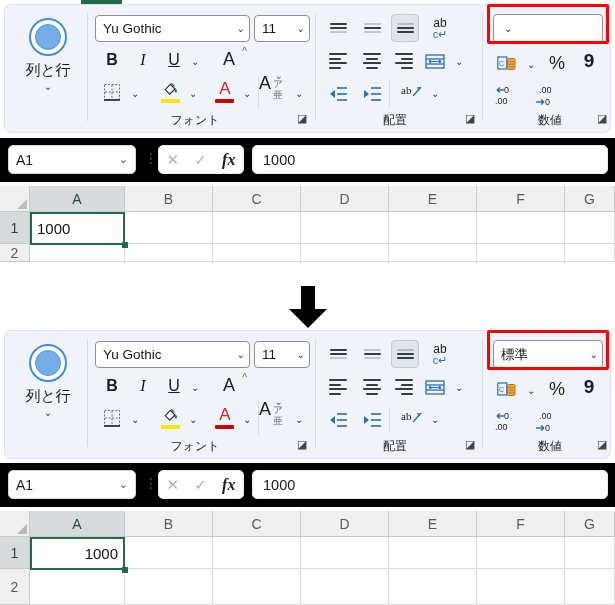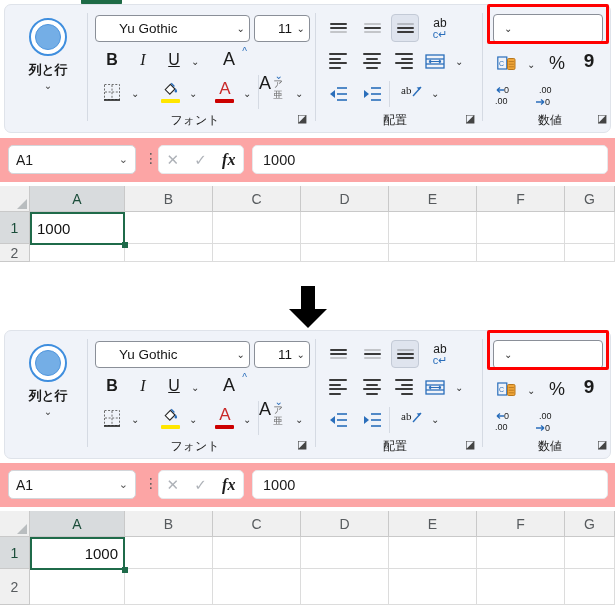--- a/index.html
+++ b/index.html
@@ -39,31 +39,31 @@
     width: 38px; height: 38px; border-radius: 50%;
     border: 2.5px solid #3f8ede;
     display: flex; align-items: center; justify-content: center;
     background: #ffffff;
   }
   .ring-inner {
     width: 26px; height: 26px; border-radius: 50%;
     background: #74aee6; border: 1.5px solid #4e95dd;
   }
   .big-btn-label {
-    margin-top: 5px; font-size: 13px; color: #1b1b1b; letter-spacing: -.2px; font-weight: bold;
+    margin-top: 5px; font-size: 15px; color: #1b1b1b; letter-spacing: -.2px;
   }
   .big-btn-chev { margin-top: 2px; font-size: 10px; color: #444; line-height: 1; }
 
   
   .combo {
     position: absolute; background: #fff; border: 1px solid #8a8f98;
     border-radius: 4px; display: flex; align-items: center;
     padding: 0 4px 0 7px; font-size: 13.5px; color: #161616;
   }
-  .combo .cv { flex: 1; white-space: nowrap; overflow: hidden; margin-left: 16px; }
+  .combo .cv { flex: 1; white-space: nowrap; overflow: hidden; }
   .chev { font-size: 10px; color: #333; line-height: 1; padding-left: 3px; }
 
   
   .ic {
     position: absolute; display: flex; align-items: center; justify-content: center;
     color: #1b1b1b;
   }
   .ic.sel { background: #dfe4ee; border: 1px solid #c3cad6; border-radius: 4px; }
   .dd { position: absolute; font-size: 10px; color: #333; line-height: 1; }
 
@@ -88,21 +88,21 @@
     position: absolute; font-size: 11px; color: #444;
   }
 
   
   .redbox {
     position: absolute; border: 3px solid #ff0000; border-radius: 2px;
     pointer-events: none;
   }
 
   
-  .fbar { position: absolute; left: 0; width: 615px; height: 44px; background:#fca5a5; }
+  .fbar { position: absolute; left: 0; width: 615px; height: 44px; background:#000000; }
   .namebox {
     position: absolute; left: 8px; top: 7px; width: 128px; height: 29px;
     background: #fff; border: 1px solid #d3d6da; border-radius: 5px;
     display: flex; align-items: center; padding: 0 7px;
     font-size: 14px; color: #1b1b1b;
   }
   .namebox .chev { margin-left: auto; font-size: 11px; color:#555; }
   .kebab {
     position: absolute; left: 144px; top: 13px;
     font-size: 14px; color: #5a5a5a; letter-spacing: 0; line-height: 1;
@@ -598,20 +598,21 @@
         </svg>
       </div>
       <div class="dd" style="left:426px; top:84px;">⌄</div>
 
       <div class="grp-title" style="left:340px; top:107px; width:100px;">配置</div>
       <div class="dialog-launcher" style="left:460px; top:107px;">◪</div>
 
       <div class="grp-sep" style="left:477px;"></div>
 
       <div class="combo" style="left:488px; top:9px; width:110px; height:29px;">
+        <span class="cv">標準</span>
         <span class="chev">⌄</span>
       </div>
 
       <div class="ic" style="left:490px; top:48px; width:24px; height:22px;">
         <svg width="21" height="18" viewBox="0 0 21 18">
           <rect x="0.8" y="2" width="9" height="12" fill="none" stroke="#2a6ebb" stroke-width="1.2"></rect>
           <text x="2" y="11" font-size="7" fill="#2a6ebb" font-family="Liberation Sans, sans-serif">C</text>
           <rect x="10.5" y="3.5" width="7.5" height="11" rx="1.2" fill="#f0a63a" stroke="#b8771d" stroke-width="1"></rect>
           <line x1="11.6" y1="6.6" x2="16.9" y2="6.6" stroke="#b8771d" stroke-width=".9"></line>
           <line x1="11.6" y1="9.2" x2="16.9" y2="9.2" stroke="#b8771d" stroke-width=".9"></line>

